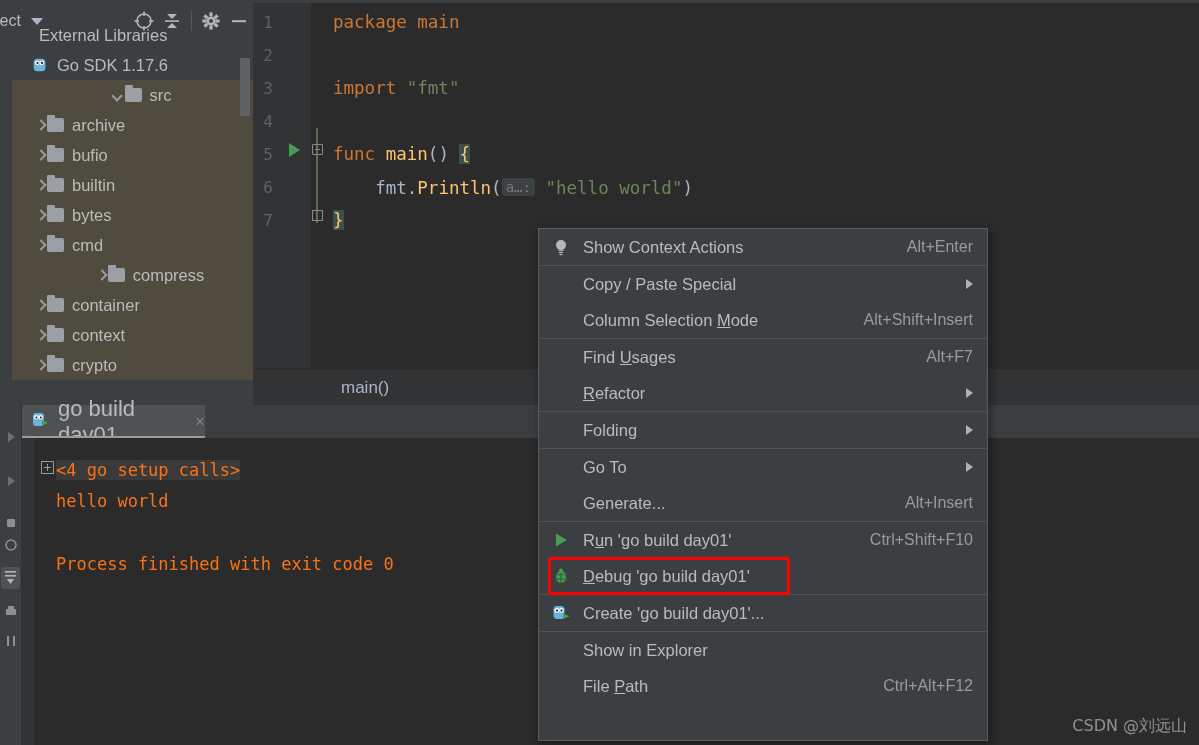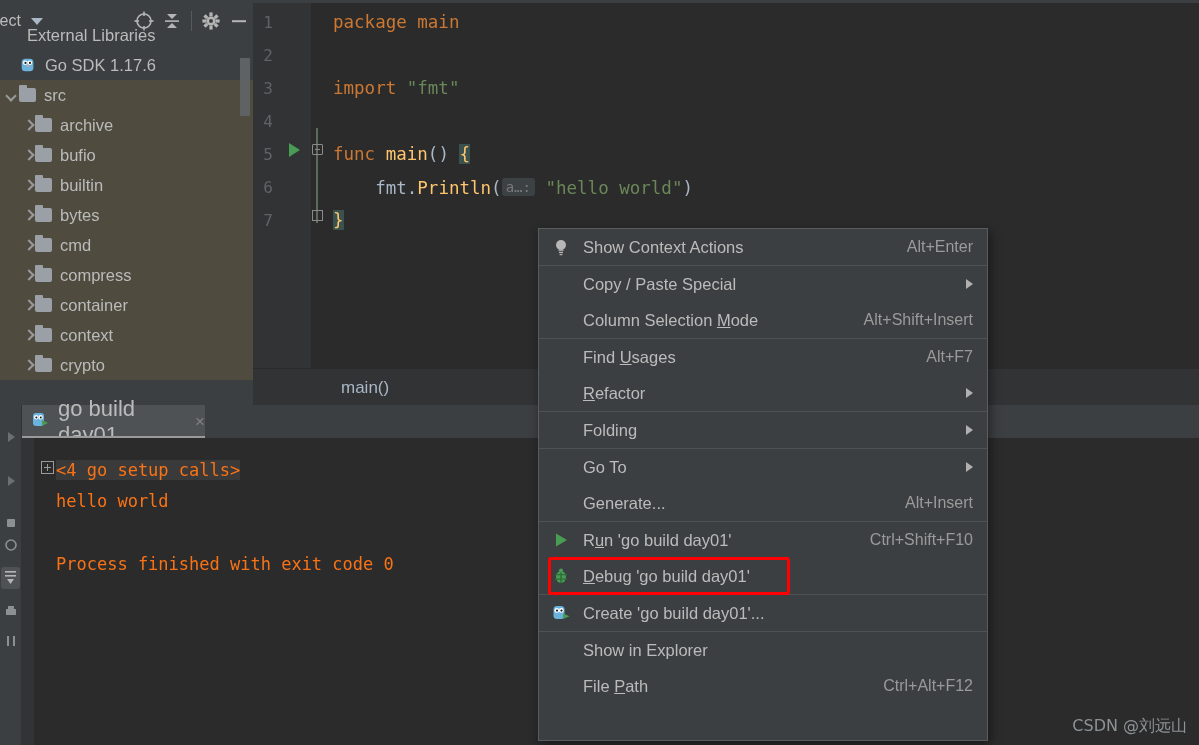--- a/index.html
+++ b/index.html
@@ -27,21 +27,21 @@
     width: 0; height: 0; border-left: 6px solid transparent;
     border-right: 6px solid transparent; border-top: 7px solid #a9b7c6;
     margin-left: 10px;
   }
   .tb-spacer { flex: 1; }
   .tb-icon { width: 28px; height: 28px; display: flex; align-items: center;
              justify-content: center; }
   .tb-sep { width: 1px; height: 20px; background: #565a5c; margin: 0 5px; }
 
   #tree {
-    position: absolute; left: 0; top: 42px; width: 253px; height: 363px;
+    position: absolute; left: 12px; top: 42px; width: 253px; height: 363px;
     overflow: hidden;
   }
   .tree-row {
     height: 30px; display: flex; align-items: center; position: relative;
     color: #bbbbbb; font-size: 16.5px; white-space: nowrap;
   }
   .tree-row.olive { background: #4f4b3f; }
   .tree-arrow {
     width: 13px; height: 13px; position: relative; flex: 0 0 13px;
   }
@@ -289,21 +289,21 @@
           <span class="gopher-ico"><svg width="18" height="18" viewBox="0 0 20 20">
               <rect x="3" y="3" width="13" height="14" rx="4" fill="#69b3dd"></rect>
               <circle cx="7" cy="7.5" r="2.6" fill="#ffffff"></circle>
               <circle cx="12" cy="7.5" r="2.6" fill="#ffffff"></circle>
               <circle cx="7.2" cy="7.7" r="1.2" fill="#1c1c1c"></circle>
               <circle cx="12.2" cy="7.7" r="1.2" fill="#1c1c1c"></circle>
               <rect x="8.6" y="10.4" width="2.8" height="1.6" rx="0.8" fill="#e9a0a0"></rect>
             </svg></span>
           <span>Go SDK 1.17.6</span>
         </div>
-        <div class="tree-row olive" style="padding-left: 6px;">
+        <div class="tree-row olive" style="padding-left: 6px; justify-content: center;">
           <span class="tree-arrow down"></span>
           <span class="folder-ico"></span>
           <span>src</span>
         </div>
         <div class="tree-row olive" style="padding-left: 22px;">
           <span class="tree-arrow right"></span>
           <span class="folder-ico"></span>
           <span>archive</span>
         </div>
         <div class="tree-row olive" style="padding-left: 22px;">
@@ -319,21 +319,21 @@
         <div class="tree-row olive" style="padding-left: 22px;">
           <span class="tree-arrow right"></span>
           <span class="folder-ico"></span>
           <span>bytes</span>
         </div>
         <div class="tree-row olive" style="padding-left: 22px;">
           <span class="tree-arrow right"></span>
           <span class="folder-ico"></span>
           <span>cmd</span>
         </div>
-        <div class="tree-row olive" style="padding-left: 22px;">
+        <div class="tree-row olive" style="padding-left: 22px; justify-content: center;">
           <span class="tree-arrow right"></span>
           <span class="folder-ico"></span>
           <span>compress</span>
         </div>
         <div class="tree-row olive" style="padding-left: 22px;">
           <span class="tree-arrow right"></span>
           <span class="folder-ico"></span>
           <span>container</span>
         </div>
         <div class="tree-row olive" style="padding-left: 22px;">

